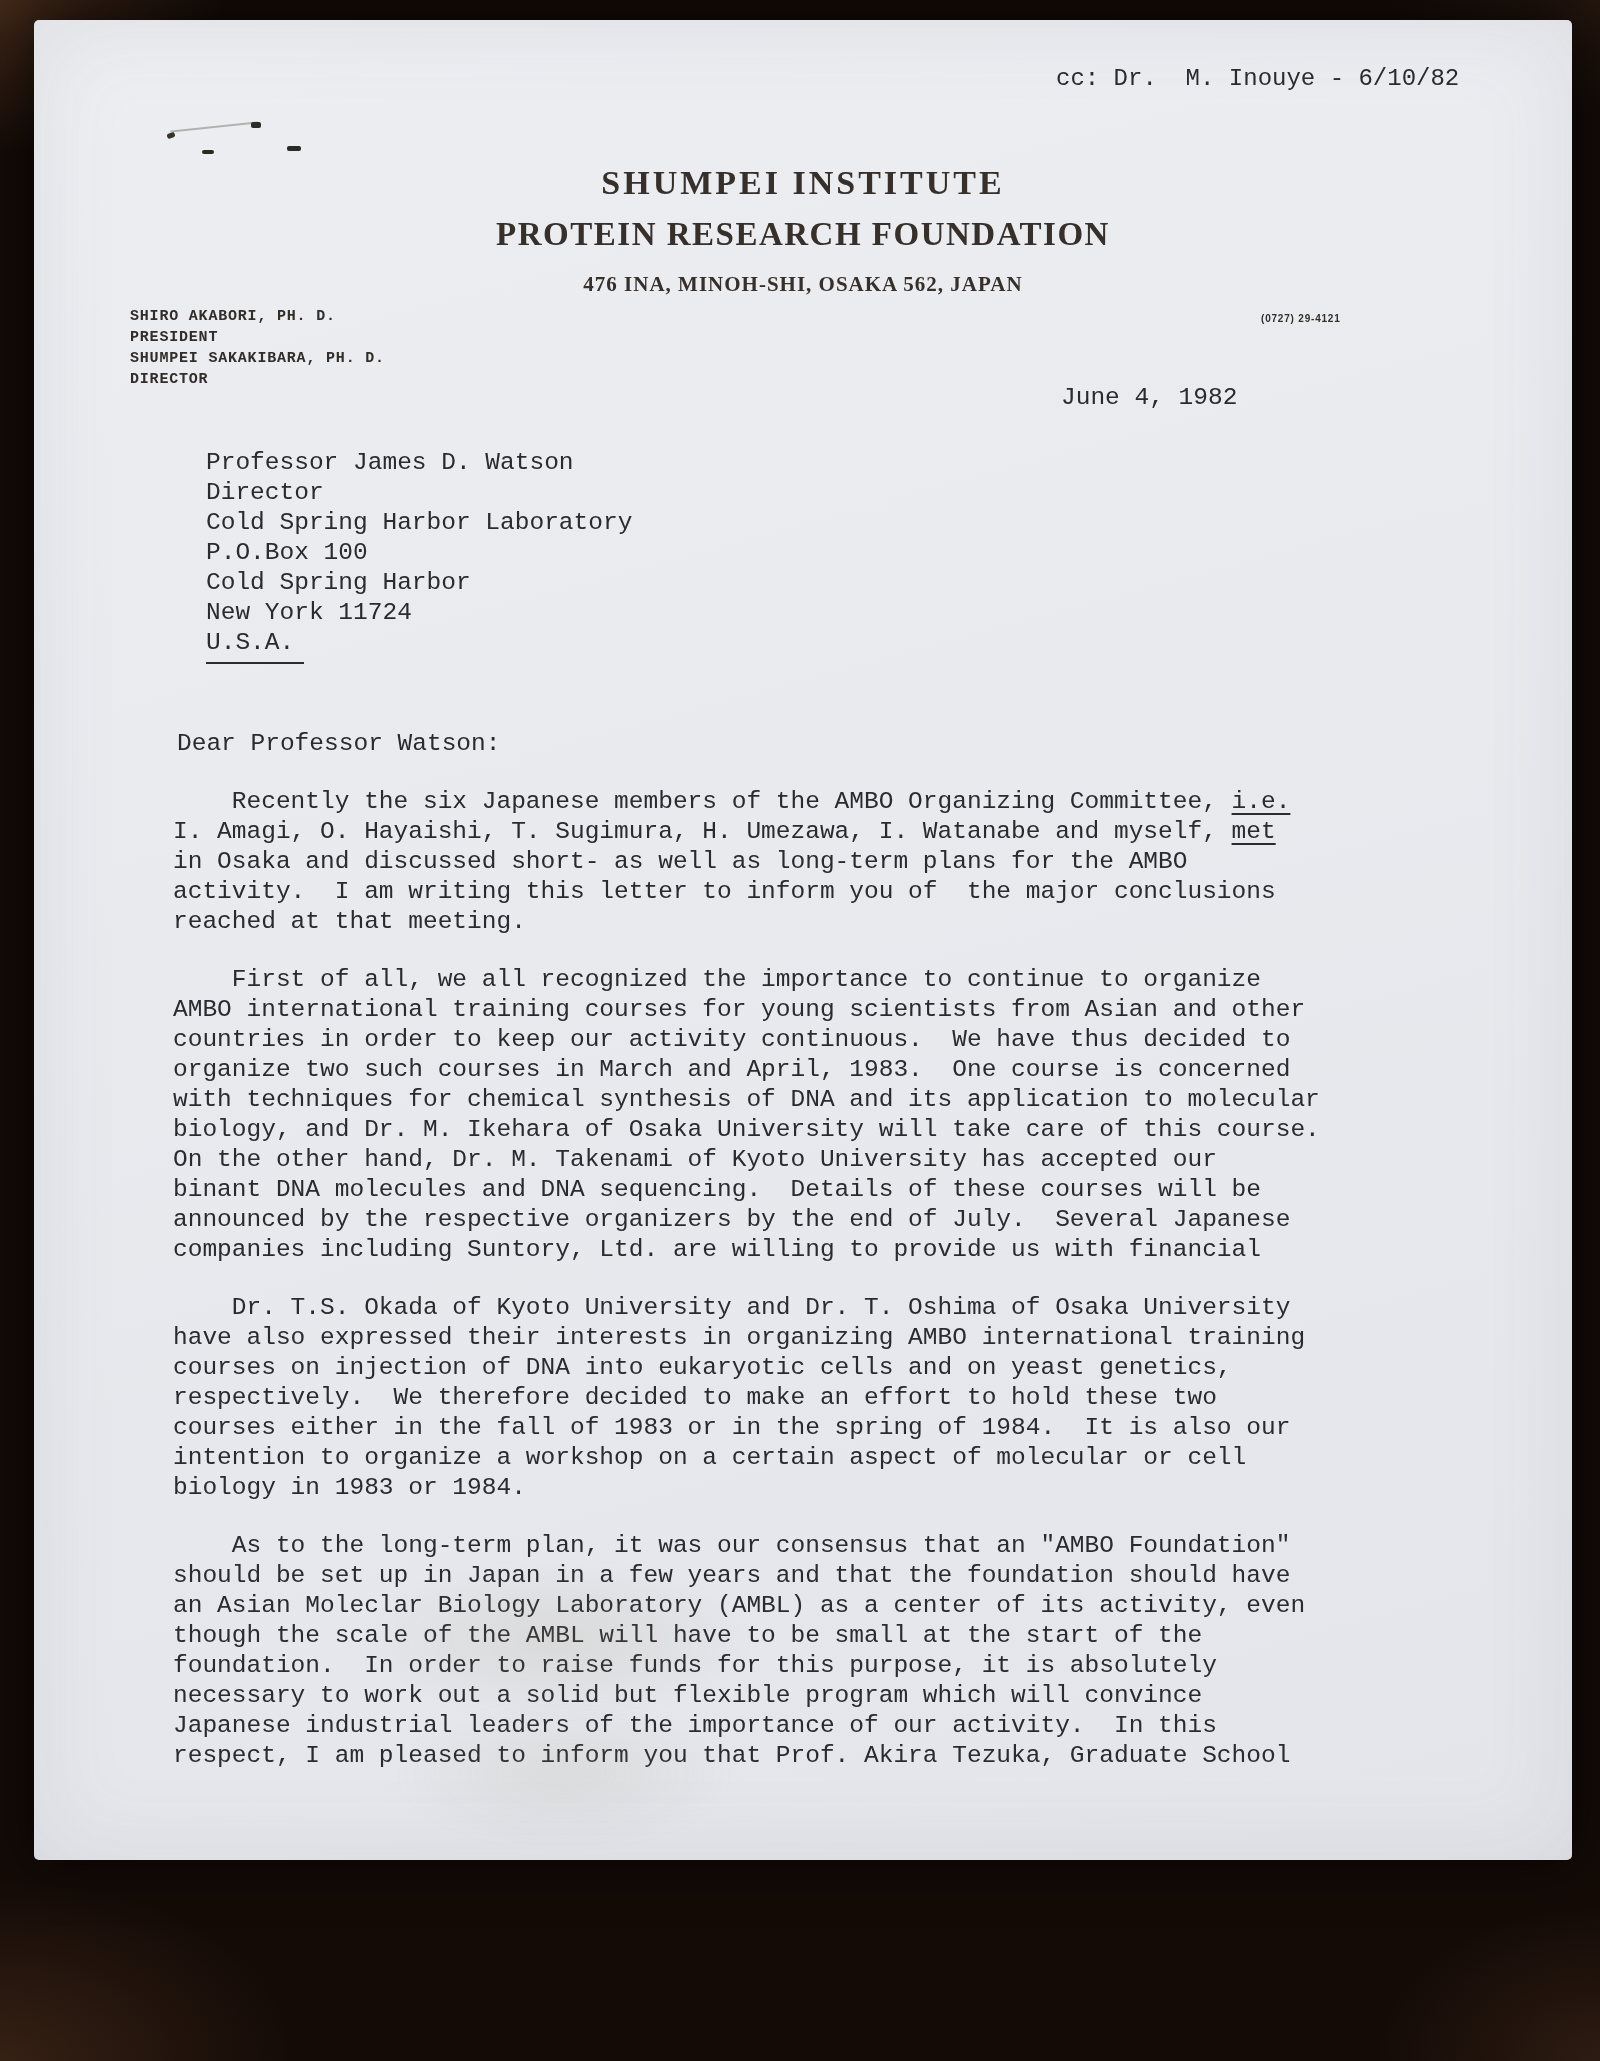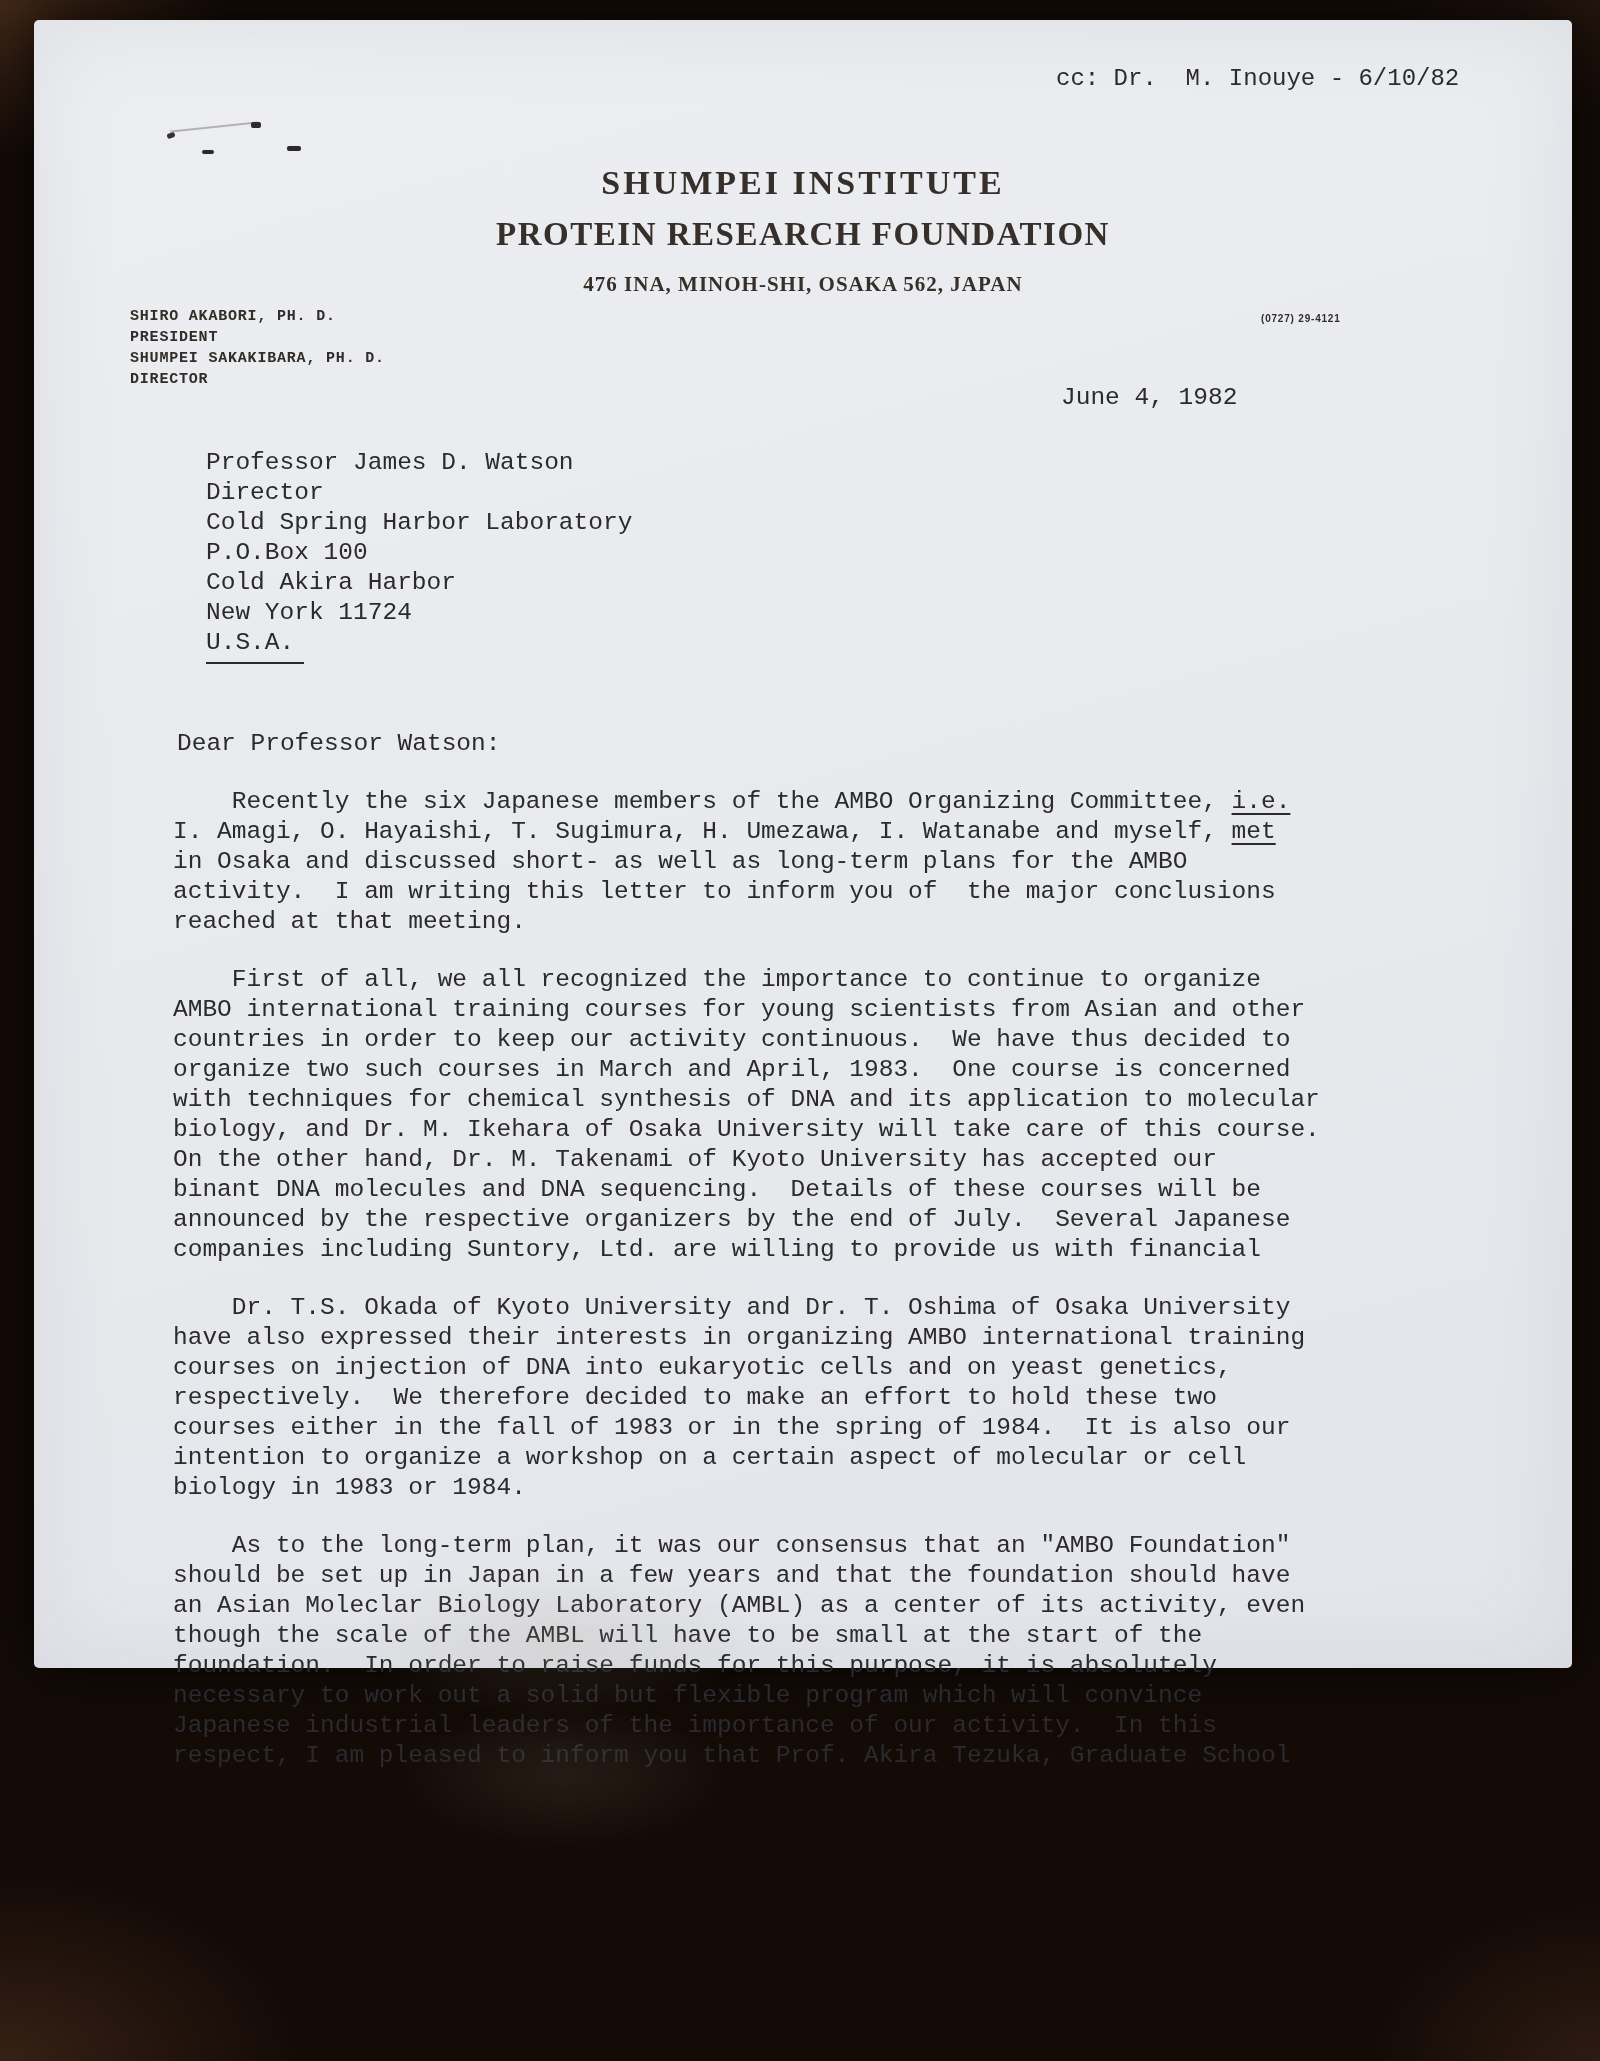--- a/index.html
+++ b/index.html
@@ -7,21 +7,21 @@
     width:1600px; height:2061px; position:relative; overflow:hidden;
     background:
       radial-gradient(ellipse 320px 220px at 0% 0%,   rgba(140,88,52,0.38), transparent 70%),
       radial-gradient(ellipse 420px 260px at 0% 100%, rgba(125,78,48,0.32), transparent 70%),
       radial-gradient(ellipse 320px 220px at 100% 100%, rgba(110,70,45,0.28), transparent 70%),
       radial-gradient(ellipse 300px 160px at 100% 0%, rgba(90,58,38,0.22), transparent 70%),
       #140b07;
     font-family:"Liberation Mono","DejaVu Sans Mono",monospace;
   }
   .paper {
-    position:absolute; left:34px; top:20px; width:1538px; height:1648px;
+    position:absolute; left:34px; top:20px; width:1538px; height:1840px;
     background: linear-gradient(165deg,#eceef1 0%, #e8eaee 45%, #e3e5ea 100%);
     border-radius:5px;
     box-shadow: 0 0 55px rgba(0,0,0,0.75), inset 0 0 90px rgba(100,100,120,0.10);
   }
   .mono { font-family:"Liberation Mono","DejaVu Sans Mono",monospace; color:#2a2a2f; }
   .pre  { white-space:pre; }
 
   .cc-line { position:absolute; left:1022px; top:45px; font-size:24px; }
 
   .lh-center { position:absolute; left:0; width:100%; text-align:center;
@@ -100,21 +100,21 @@
   </div>
 
   <div class="date-line mono pre">June 4, 1982</div>
 
   <div class="recipient mono">
     <div>
         <div class="body-line">Professor James D. Watson</div>
         <div class="body-line">Director</div>
         <div class="body-line">Cold Spring Harbor Laboratory</div>
         <div class="body-line">P.O.Box 100</div>
-        <div class="body-line">Cold Akira Harbor</div>
+        <div class="body-line">Cold Spring Harbor</div>
         <div class="body-line">New York 11724</div>
       </div>
     <div>
       <span class="country-underline">U.S.A.</span>
     </div>
   </div>
 
   <div class="letter-body mono">
     <div class="salutation body-line">Dear Professor Watson:</div>
     <div>

